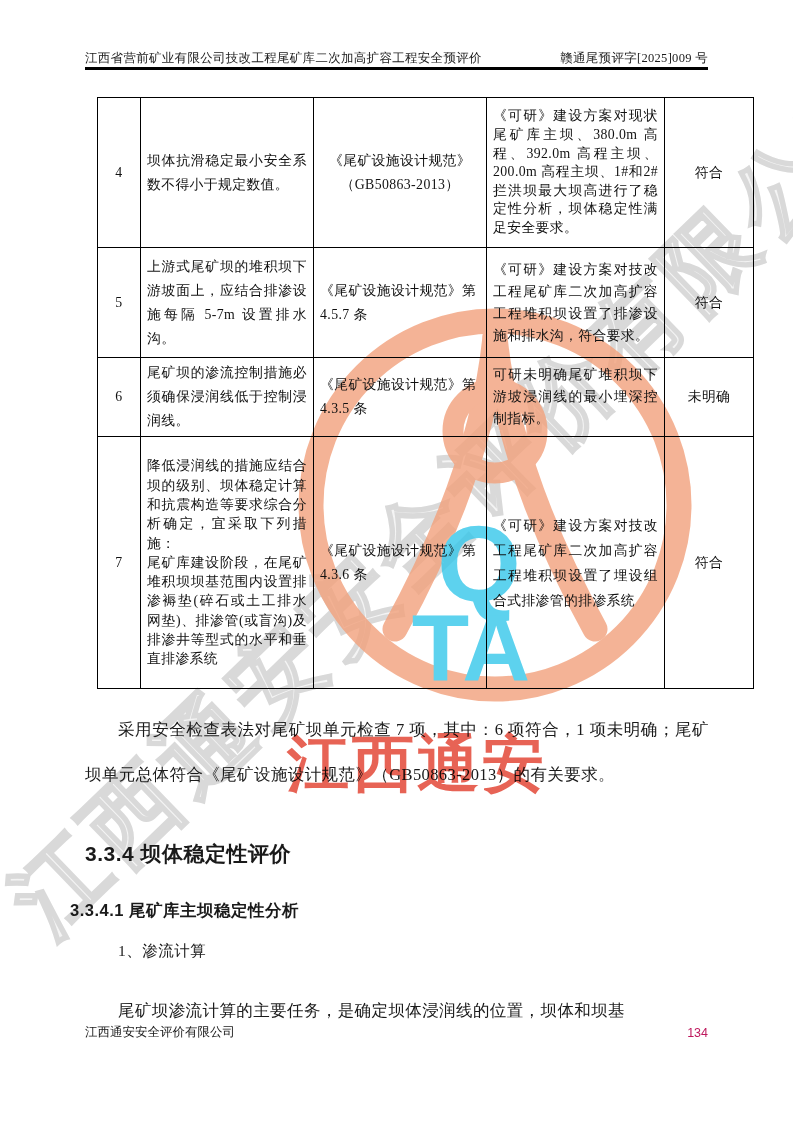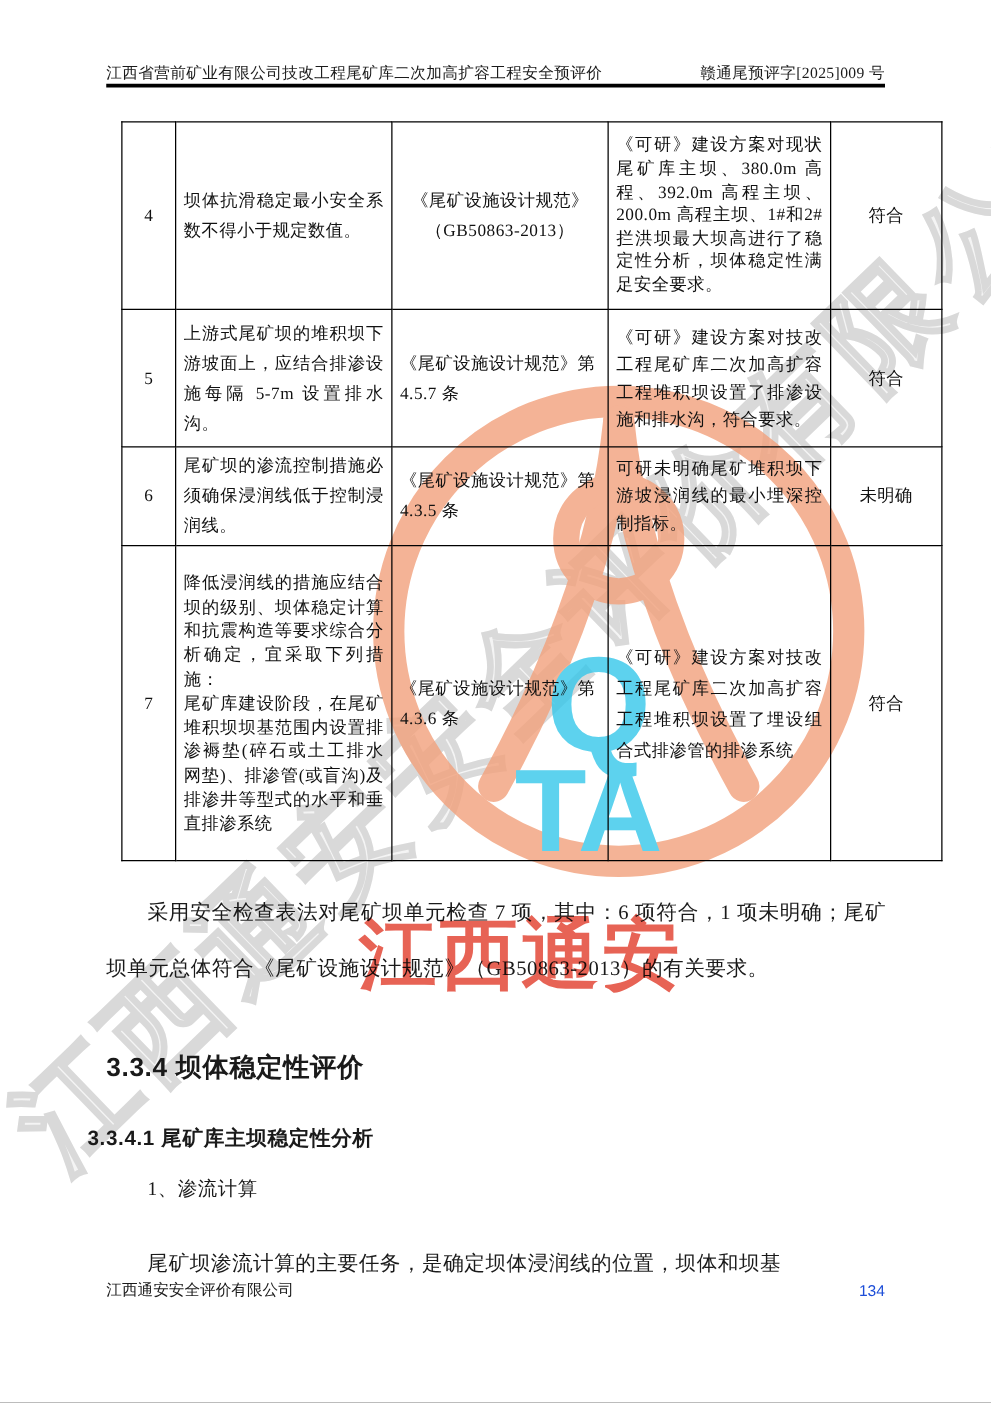--- a/index.html
+++ b/index.html
@@ -84,21 +84,21 @@
   .body-p{
     position:absolute;left:85px;top:983px;width:624px;z-index:1;
     font-size:16.5px;text-indent:2em;letter-spacing:.4px;
   }
   
   .ftr{
     position:absolute;left:85px;top:1024px;width:623px;z-index:1;
     display:flex;justify-content:space-between;align-items:center;
     font-size:12.5px;
   }
-  .ftr .pageno{color:#1d4ed8;font-family:"Liberation Sans",sans-serif;margin-left:34px;}
+  .ftr .pageno{color:#be185d;font-family:"Liberation Sans",sans-serif;margin-left:34px;}
 </style>
 </head>
 <body>
 
 <div class="page">
 
   <div class="wm-diagonal">江西通安安全评价有限公司</div>
 
   <div class="wm-logo">
     <svg width="424" height="424" viewBox="0 0 424 424">

